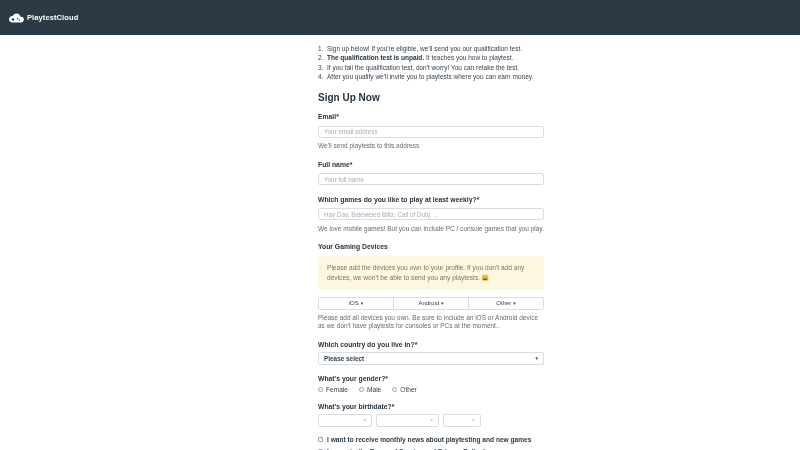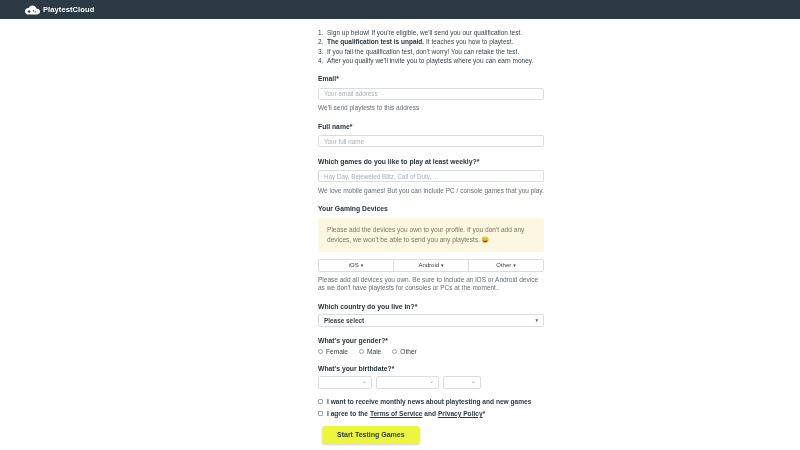--- a/index.html
+++ b/index.html
@@ -4,22 +4,22 @@
 <style>
   * { box-sizing: border-box; }
   html, body { margin: 0; padding: 0; }
   body {
     width: 800px; height: 450px; background: #ffffff;
     font-family: "Liberation Sans", sans-serif;
     color: #2e3b45; overflow: hidden;
     -webkit-font-smoothing: antialiased;
   }
   .header {
-    height: 19px; background: #2b3a44;
-    display: flex; align-items: center; padding: 0 24px;
+    height: 35px; background: #2b3a44;
+    display: flex; align-items: center; padding: 0 8px;
   }
   .brand-wrap { display: flex; align-items: center; gap: 3px; }
   .brand-text { color: #ffffff; font-size: 7.5px; font-weight: bold; letter-spacing: 0.1px; }
   .content { width: 226px; margin-left: 318px; }
   .steps { margin-top: 9px; font-size: 6.5px; line-height: 9.3px; color: #38434b; }
   .step { display: flex; }
   .step-num { width: 9px; flex: none; }
   .step-bold { font-weight: bold; color: #27343e; }
   .page-title { font-size: 10px; font-weight: bold; margin-top: 11px; color: #27343e; }
   .field-label { font-size: 6.8px; font-weight: bold; margin-top: 10px; color: #27343e; }
@@ -108,20 +108,21 @@
     <div class="step">
       <span class="step-num">3.</span>
       <span><span class="step-bold"></span><span>If you fail the qualification test, don't worry! You can retake the test.</span></span>
     </div>
     <div class="step">
       <span class="step-num">4.</span>
       <span><span class="step-bold"></span><span>After you qualify we'll invite you to playtests where you can earn money.</span></span>
     </div>
   </div>
 
+  <div class="page-title">Sign Up Now</div>
 
   <div class="field-label">Email*</div>
   <input class="text-input" type="text" placeholder="Your email address" style="">
   <div class="helper">We'll send playtests to this address</div>
 
   <div class="field-label">Full name*</div>
   <input class="text-input" type="text" placeholder="Your full name" style="">
 
   <div class="field-label">Which games do you like to play at least weekly?*</div>
   <input class="text-input" type="text" placeholder="Hay Day, Bejeweled Blitz, Call of Duty, ..." style="">

